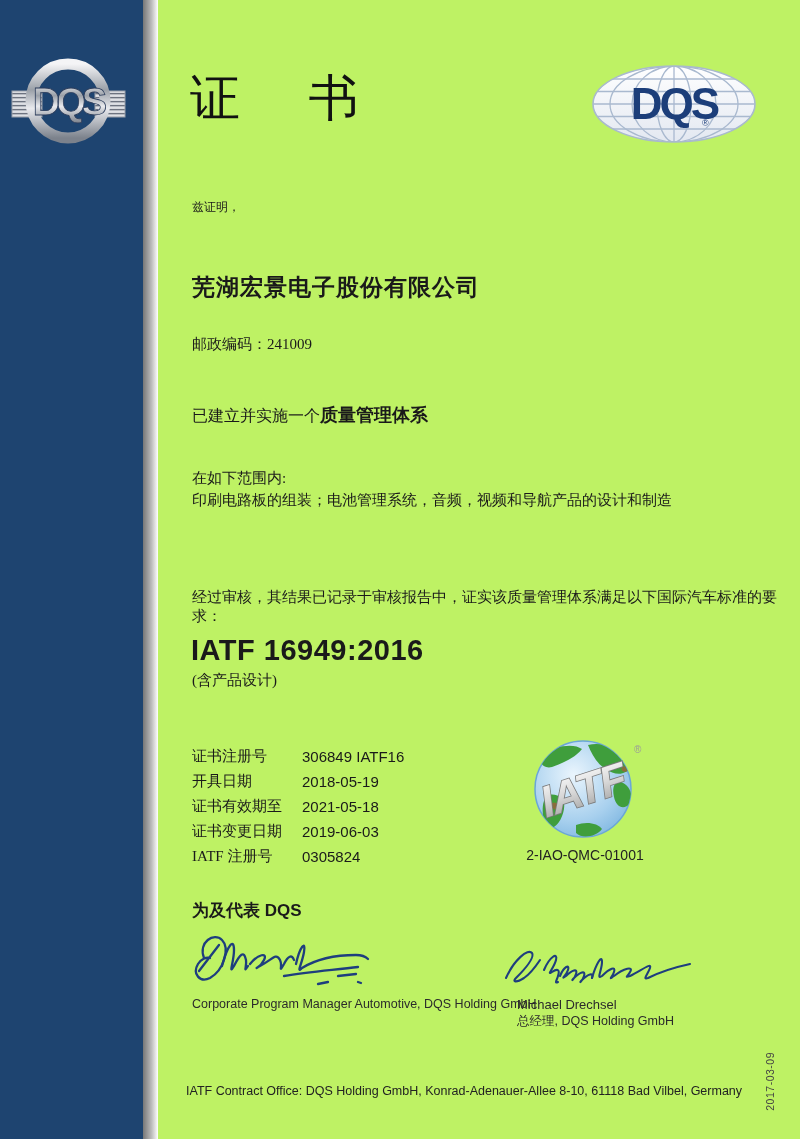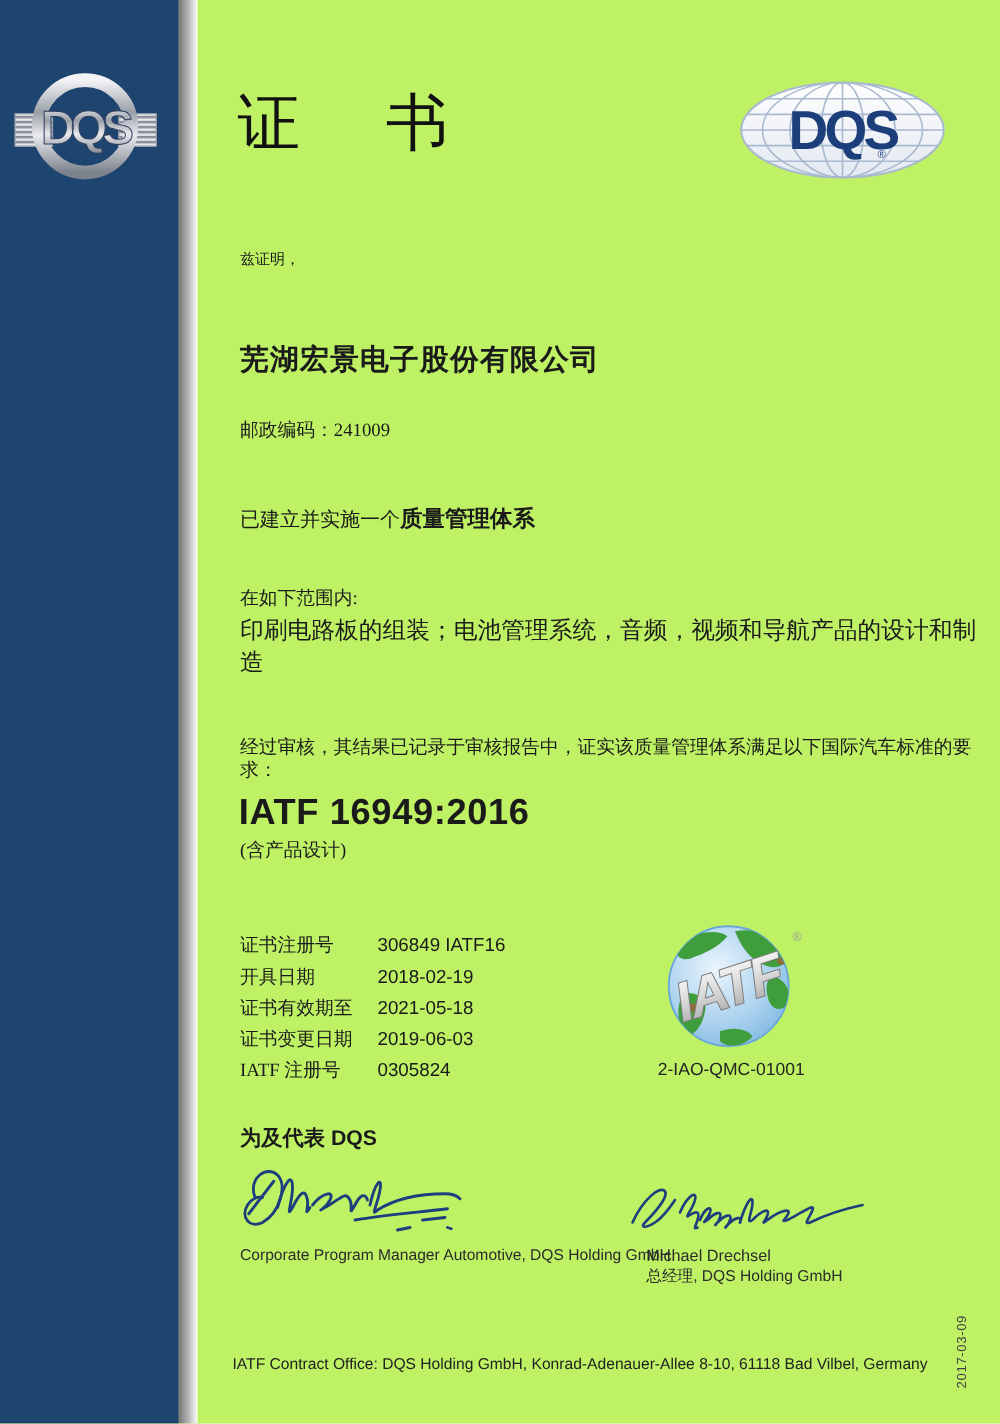--- a/index.html
+++ b/index.html
@@ -29,21 +29,21 @@
     letter-spacing:2px;word-spacing:52px;
     color:#111;
   }
   .intro{left:192px;top:199px;font-size:12px;}
   .company-name{left:192px;top:272px;font-size:23px;font-weight:bold;letter-spacing:1px;}
   .company-address{left:192px;top:313px;font-size:15px;}
   .company-postal{left:192px;top:335px;font-size:15px;}
   .statement{left:192px;top:403px;font-size:16px;}
   .statement b{font-size:18px;}
   .scope-label{left:192px;top:469px;font-size:15px;}
-  .scope-text{left:192px;top:491px;font-size:19px;width:600px;}
+  .scope-text{left:192px;top:491px;font-size:15px;width:600px;}
   .audit{left:192px;top:588px;font-size:15px;width:612px;}
   .standard-name{left:191px;top:634px;font-size:29px;font-weight:bold;letter-spacing:0.5px;}
   .standard-note{left:192px;top:671px;font-size:15px;}
 
   .details{left:192px;top:744px;width:300px;}
   .detail-row{display:flex;height:25px;align-items:center;font-size:15px;}
   .detail-label{width:110px;font-family:Liberation Serif, serif;}
   .detail-value{font-family:"Liberation Sans","DejaVu Sans",sans-serif;}
 
   .iatf-reg{left:515px;top:847px;width:140px;text-align:center;font-size:14px;color:#222;}
@@ -134,21 +134,21 @@
   <div class="abs sans standard-name">IATF 16949:2016</div>
   <div class="abs serif standard-note">(含产品设计)</div>
 
   <div class="abs details">
     <div class="detail-row">
       <span class="detail-label serif">证书注册号</span>
       <span class="detail-value">306849 IATF16</span>
     </div>
     <div class="detail-row">
       <span class="detail-label serif">开具日期</span>
-      <span class="detail-value">2018-02-19</span>
+      <span class="detail-value">2018-05-19</span>
     </div>
     <div class="detail-row">
       <span class="detail-label serif">证书有效期至</span>
       <span class="detail-value">2021-05-18</span>
     </div>
     <div class="detail-row">
       <span class="detail-label serif">证书变更日期</span>
       <span class="detail-value">2019-06-03</span>
     </div>
     <div class="detail-row">

